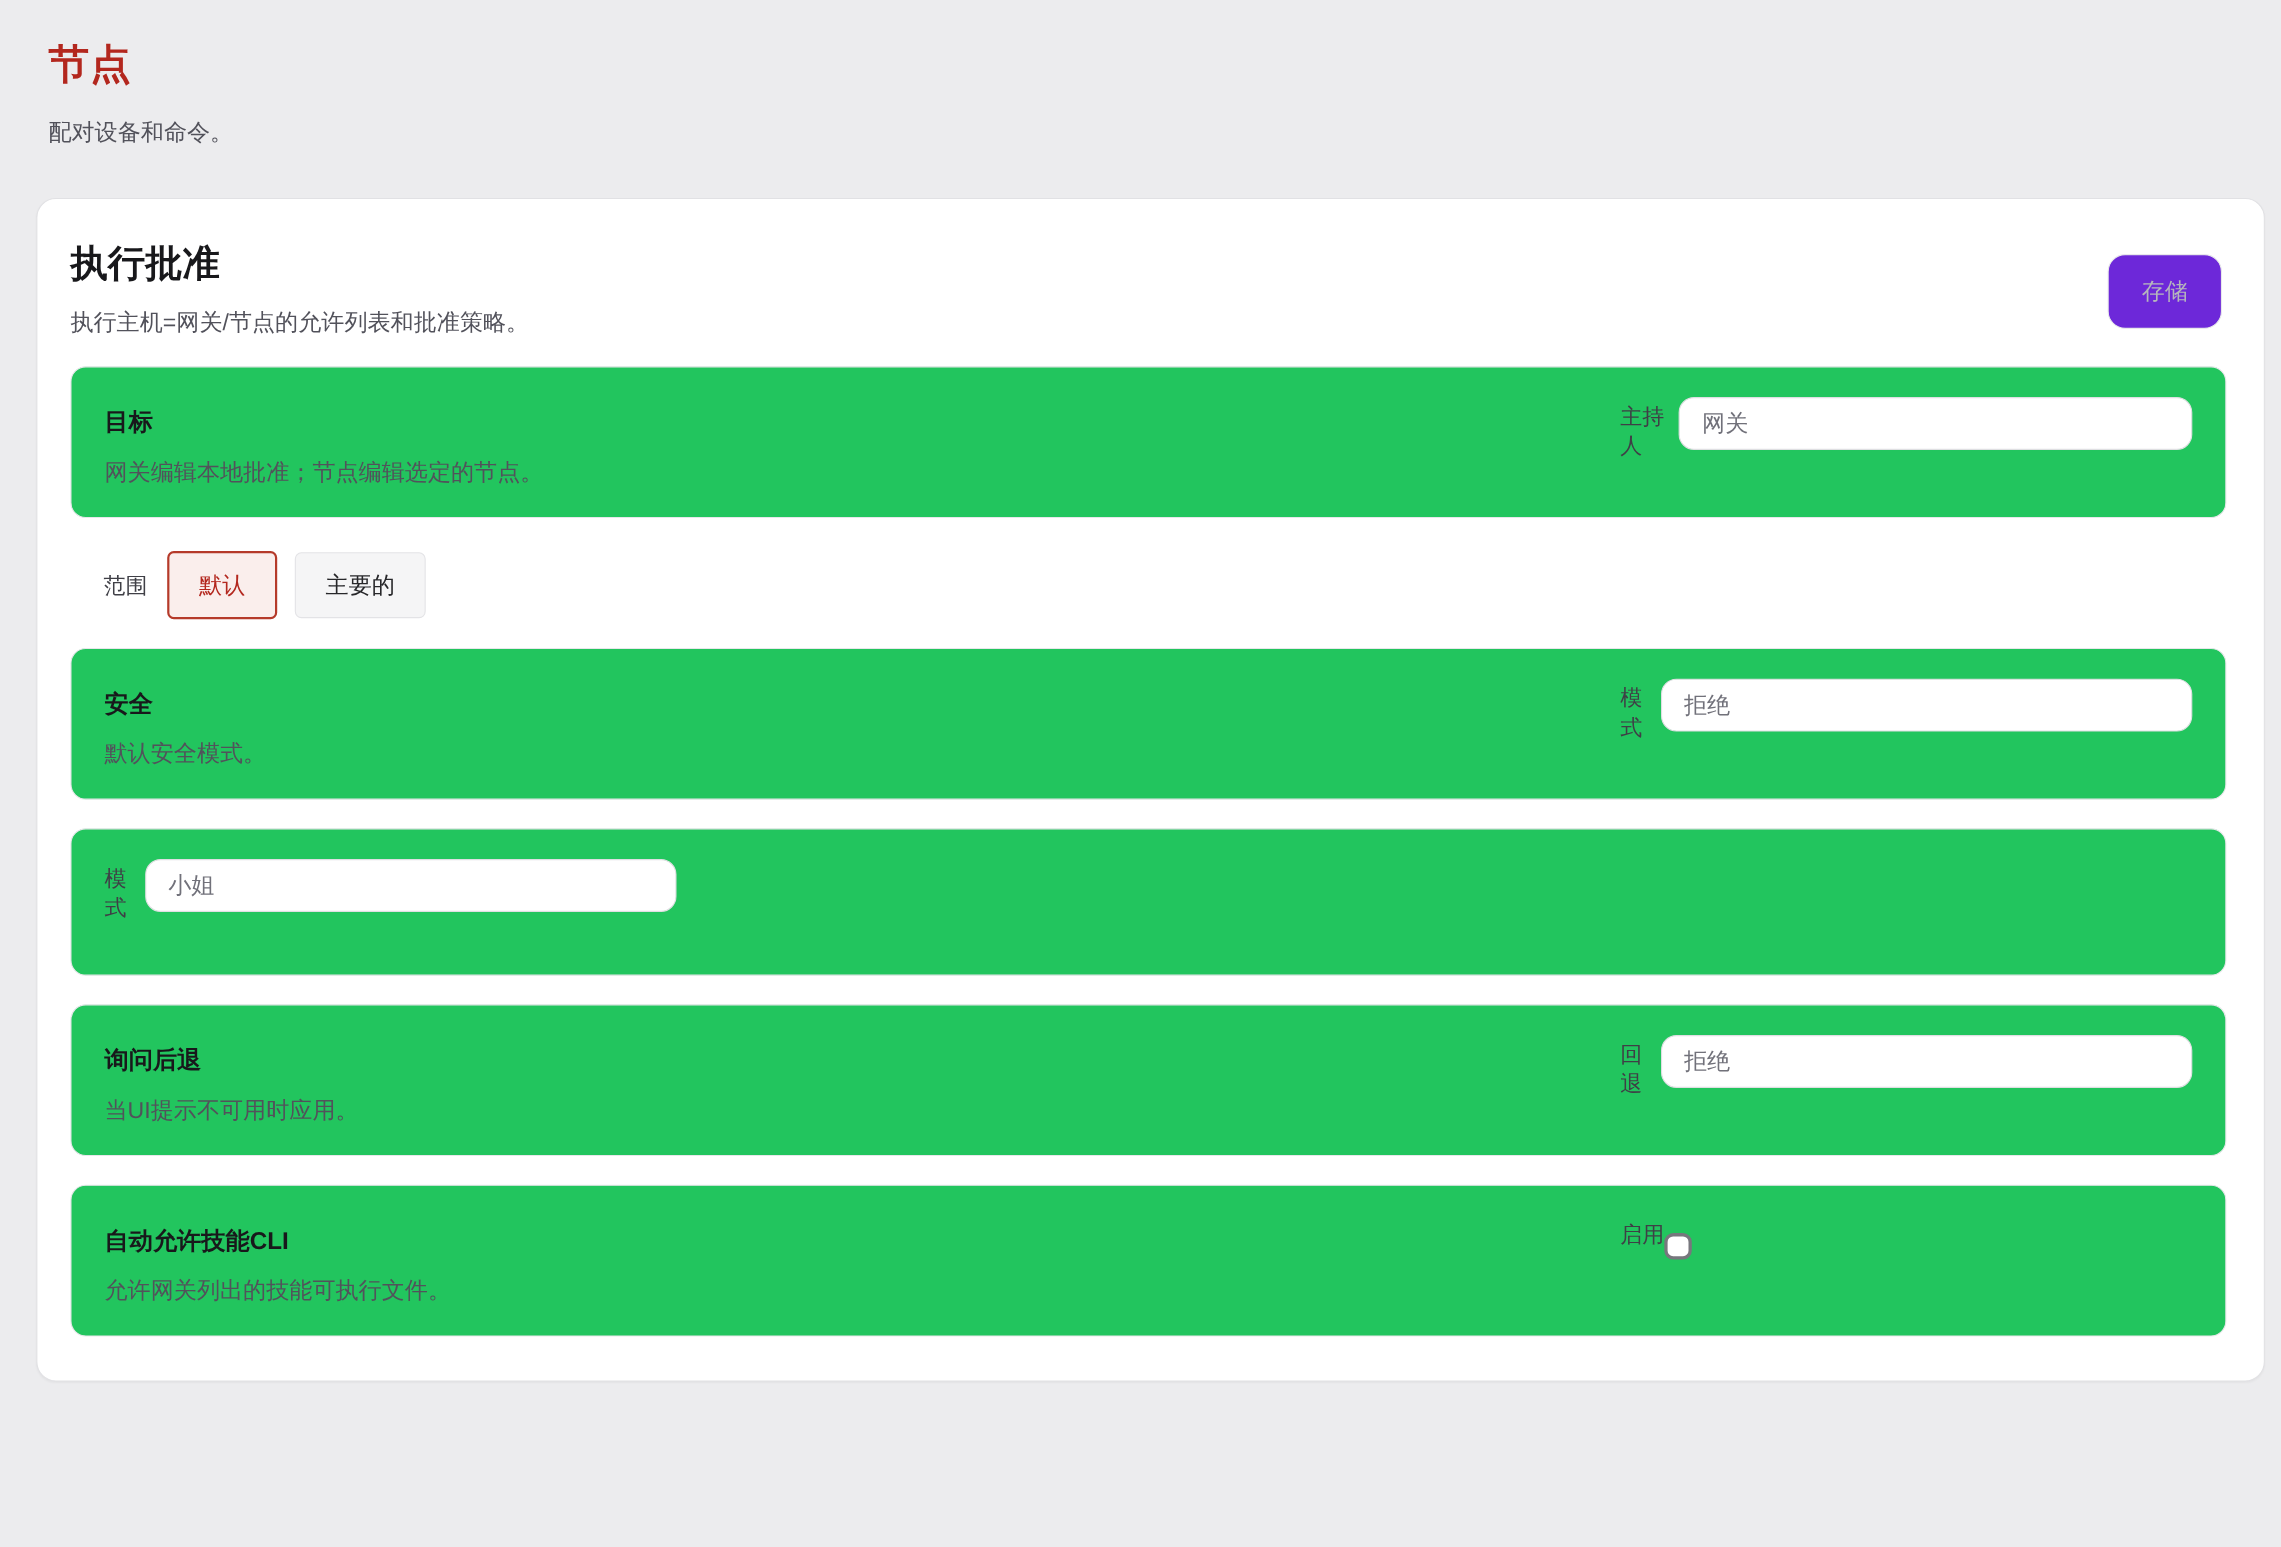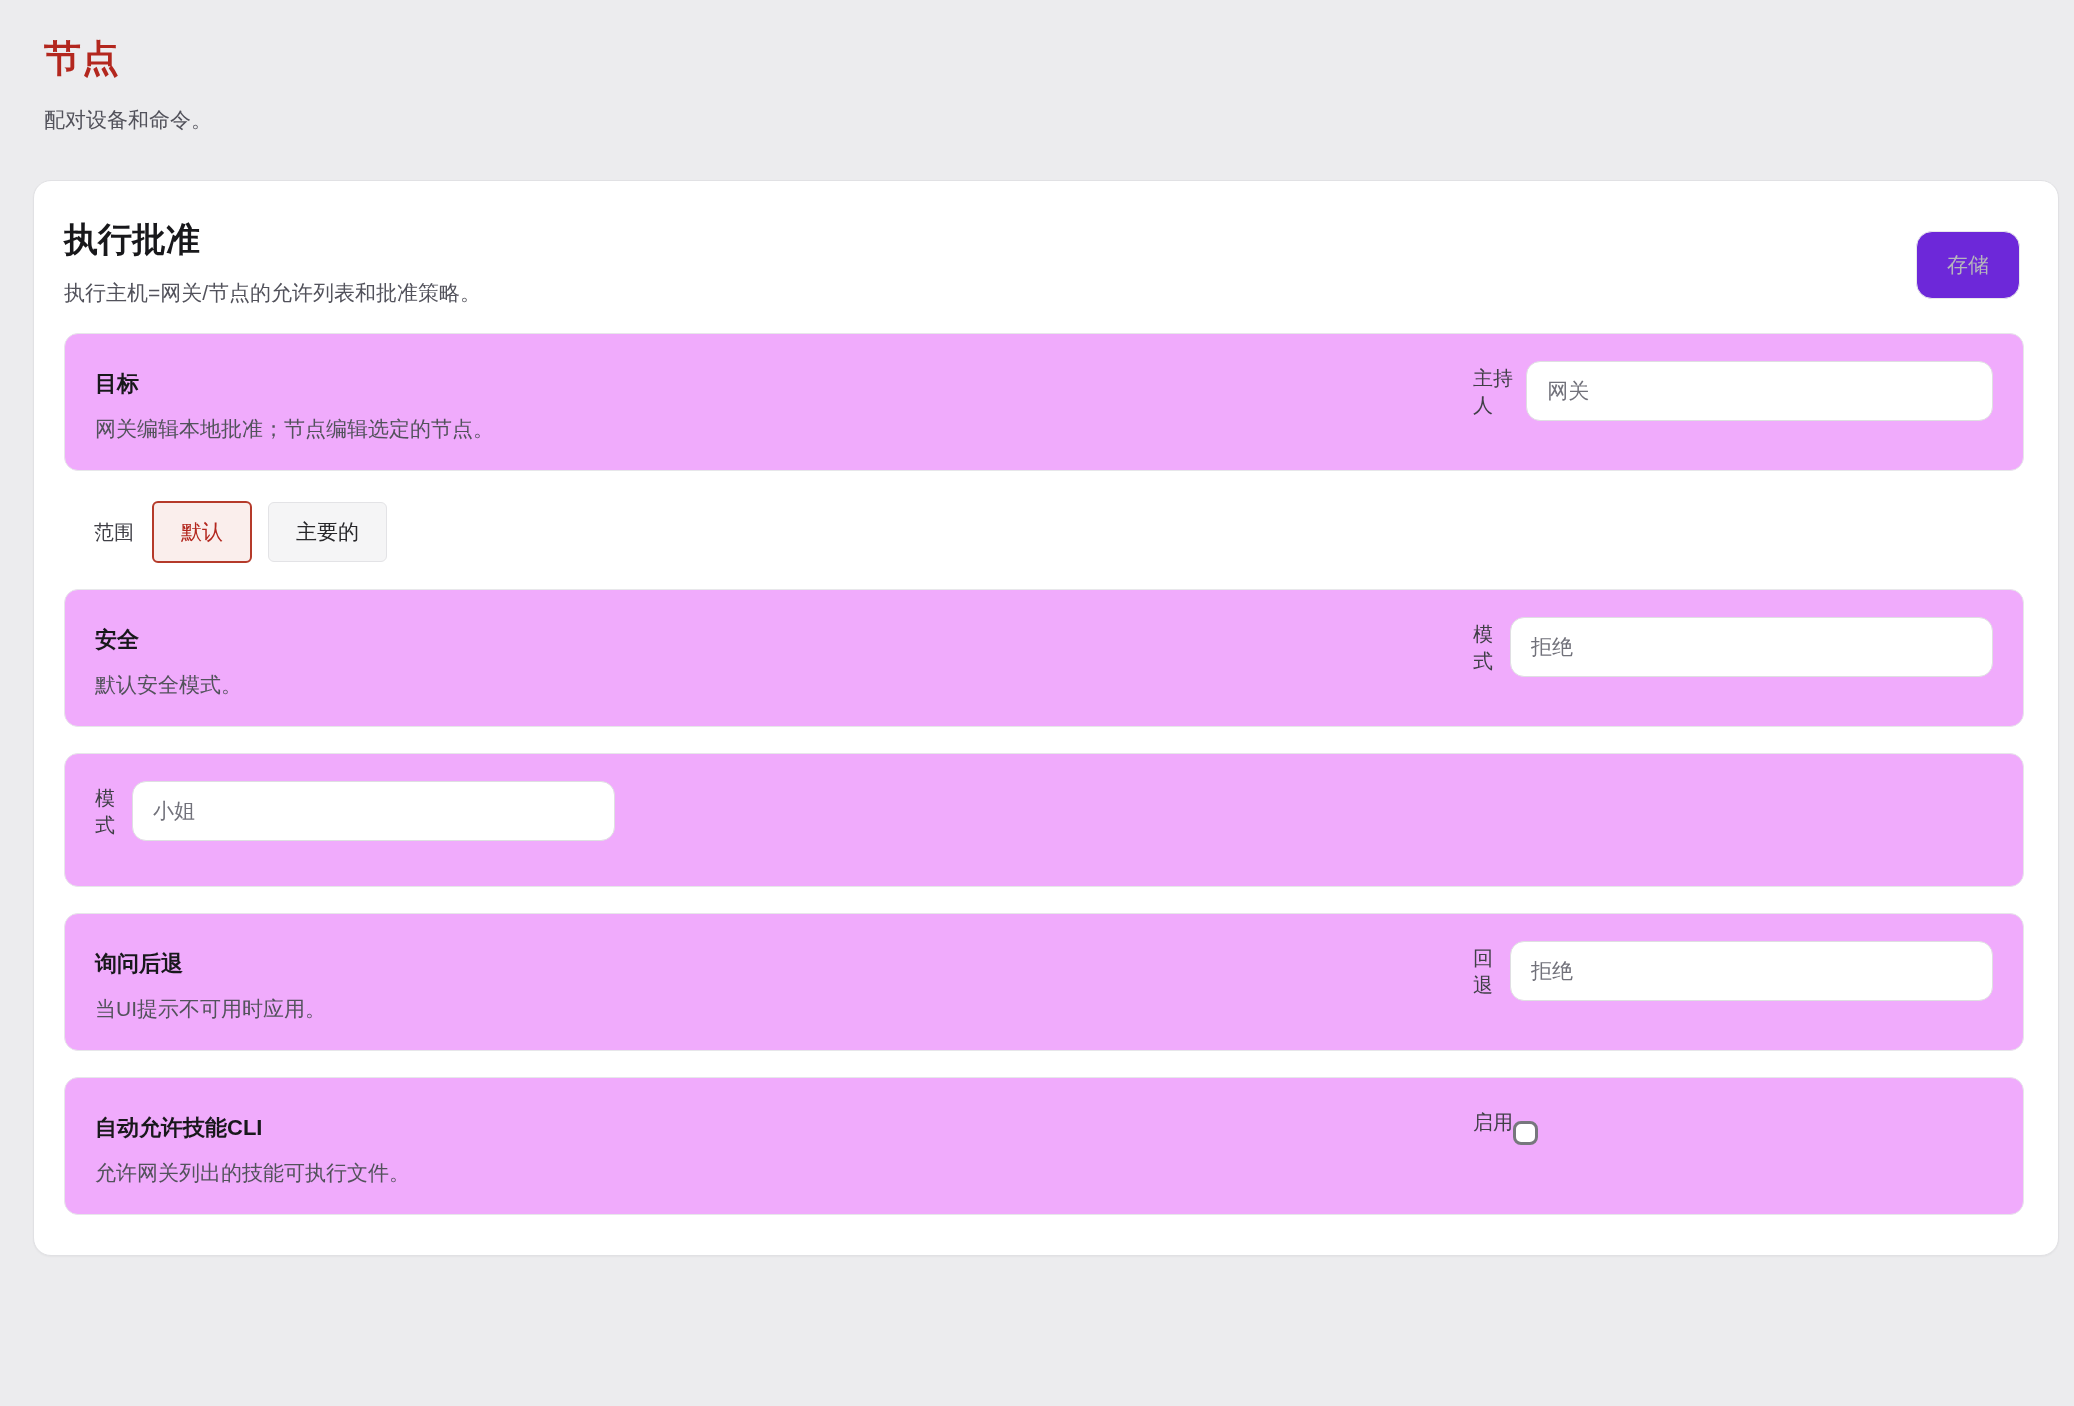--- a/index.html
+++ b/index.html
@@ -54,21 +54,21 @@
     color: #b6b6bc;
     background: #6d28d9;
     border: 1px solid #e8e8eb;
     border-radius: 16px;
     padding: 19px 30px;
     cursor: default;
   }
 
   .row-card {
     margin-top: 26px;
-    background: #f0abfc;
+    background: #22c55e;
     border: 1px solid #e7e7ea;
     border-radius: 14px;
     padding: 27px 30px 27px 30px;
     display: flex;
     justify-content: space-between;
     align-items: flex-start;
   }
   .row-left { max-width: 1300px; }
   .row-title {
     font-size: 22px;
@@ -87,21 +87,21 @@
     flex-direction: row;
   }
   .field-label {
     align-self: flex-end;
     font-size: 20px;
     color: #3f3f46;
     margin: 4px 0 20px;
   }
   .field-input {
     width: 100%;
-    height: 60px;
+    height: 48px;
     border: 1px solid #dfdfe2;
     border-radius: 14px;
     background: #ffffff;
     font-family: inherit;
     font-size: 21px;
     color: #71717a;
     padding: 0 20px;
     outline: none;
   }
 

